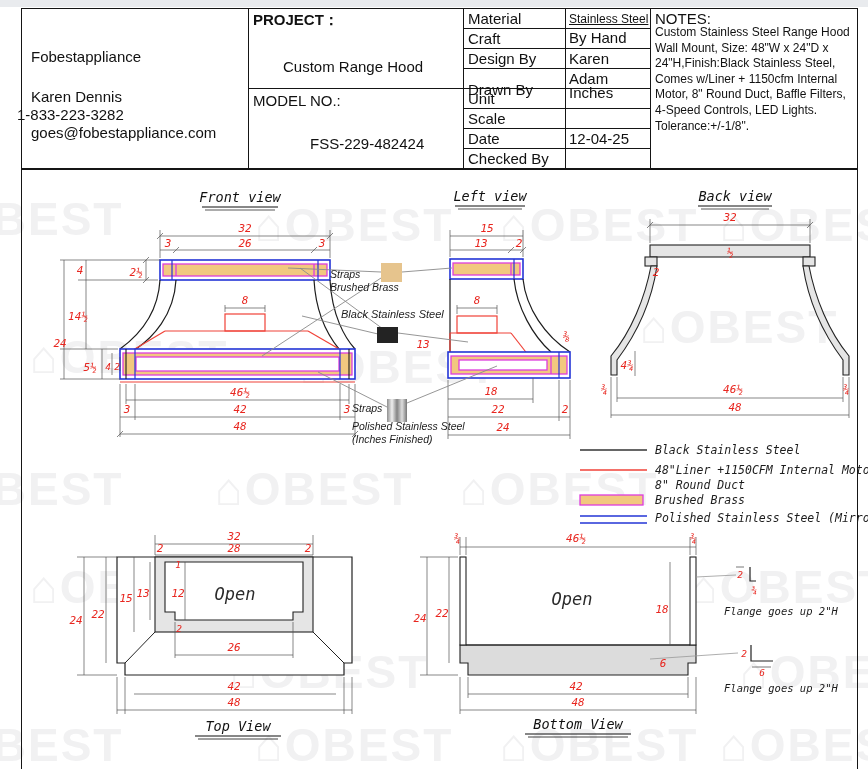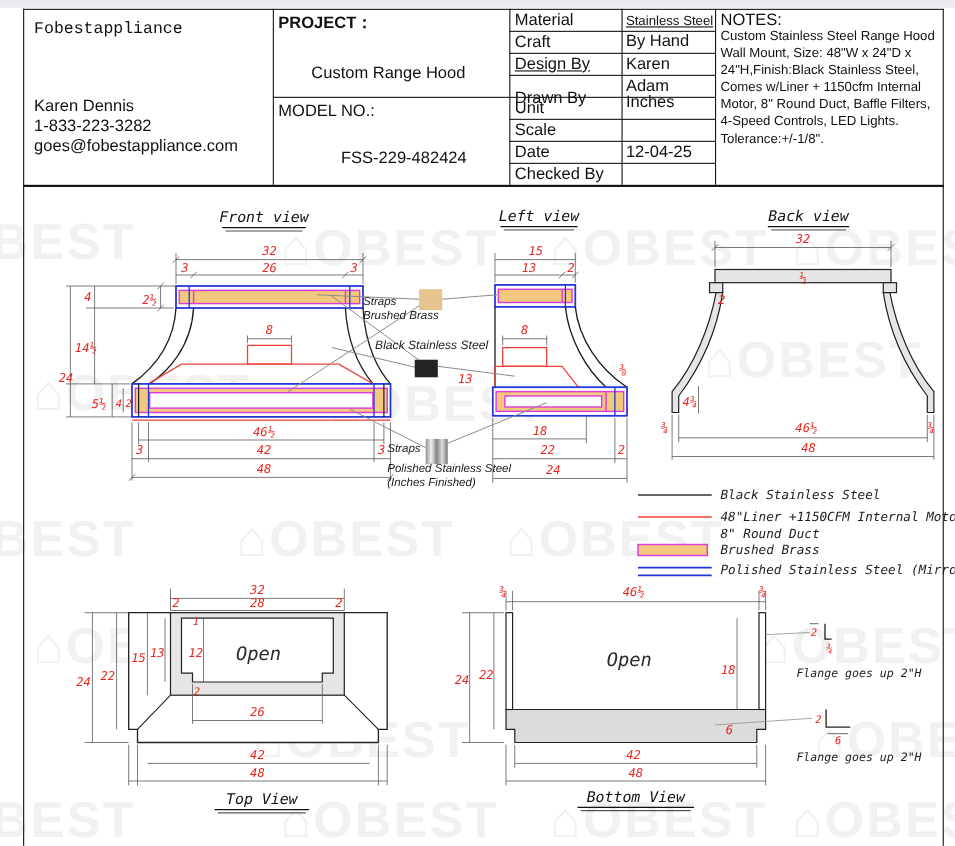--- a/index.html
+++ b/index.html
@@ -67,35 +67,35 @@
   <div class="vline" style="left:650px;top:8px;height:160px;"></div>
   <div class="hline thin" style="left:248px;top:88px;width:215px;"></div>
   <div class="hline thin" style="left:463px;top:28px;width:187px;"></div>
   <div class="hline thin" style="left:463px;top:48px;width:187px;"></div>
   <div class="hline thin" style="left:463px;top:68px;width:187px;"></div>
   <div class="hline thin" style="left:463px;top:88px;width:187px;"></div>
   <div class="hline thin" style="left:463px;top:108px;width:187px;"></div>
   <div class="hline thin" style="left:463px;top:128px;width:187px;"></div>
   <div class="hline thin" style="left:463px;top:148px;width:187px;"></div>
 
-  <div class="abs tb-label" style="left:31px;top:18px;font-family:Liberation Mono, monospace;">Fobestappliance</div>
+  <div class="abs tb-label" style="left:31px;top:48px;">Fobestappliance</div>
   <div class="abs tb-label" style="left:31px;top:88px;">Karen Dennis</div>
-  <div class="abs tb-label" style="left:31px;top:106px;">1-833-223-3282</div>
+  <div class="abs tb-label" style="left:17px;top:106px;">1-833-223-3282</div>
   <div class="abs tb-label" style="left:31px;top:124px;">goes@fobestappliance.com</div>
 
   <div class="abs tb-label" style="left:253px;top:11px;font-weight:bold;">PROJECT：</div>
   <div class="abs tb-label" style="left:283px;top:58px;">Custom Range Hood</div>
   <div class="abs tb-label" style="left:253px;top:92px;">MODEL NO.:</div>
   <div class="abs tb-label" style="left:310px;top:135px;">FSS-229-482424</div>
 
   <div class="abs tb-label" style="left:468px;top:10px;text-align:center;">Material</div>
   <div class="abs tb-small" style="left:569px;top:12px;">Stainless Steel</div>
   <div class="abs tb-label" style="left:468px;top:30px;">Craft</div>
   <div class="abs tb-label" style="left:569px;top:29px;">By Hand</div>
-  <div class="abs tb-label" style="left:468px;top:50px;text-decoration:underline;">Design By</div>
+  <div class="abs tb-label" style="left:468px;top:50px;">Design By</div>
   <div class="abs tb-label" style="left:569px;top:50px;">Karen</div>
   <div class="abs tb-label" style="left:468px;top:70px;margin-top:11px;">Drawn By</div>
   <div class="abs tb-label" style="left:569px;top:70px;">Adam</div>
   <div class="abs tb-label" style="left:468px;top:90px;">Unit</div>
   <div class="abs tb-label" style="left:569px;top:84px;">Inches</div>
   <div class="abs tb-label" style="left:468px;top:110px;">Scale</div>
   <div class="abs tb-label" style="left:569px;top:110px;"></div>
   <div class="abs tb-label" style="left:468px;top:130px;">Date</div>
   <div class="abs tb-label" style="left:569px;top:130px;">12-04-25</div>
   <div class="abs tb-label" style="left:468px;top:150px;">Checked By</div>

